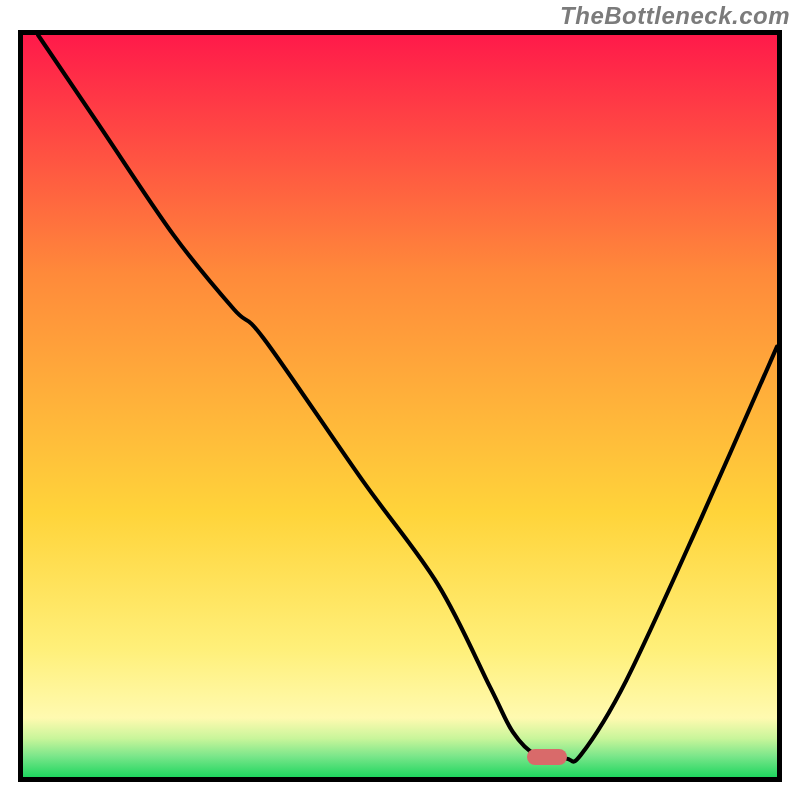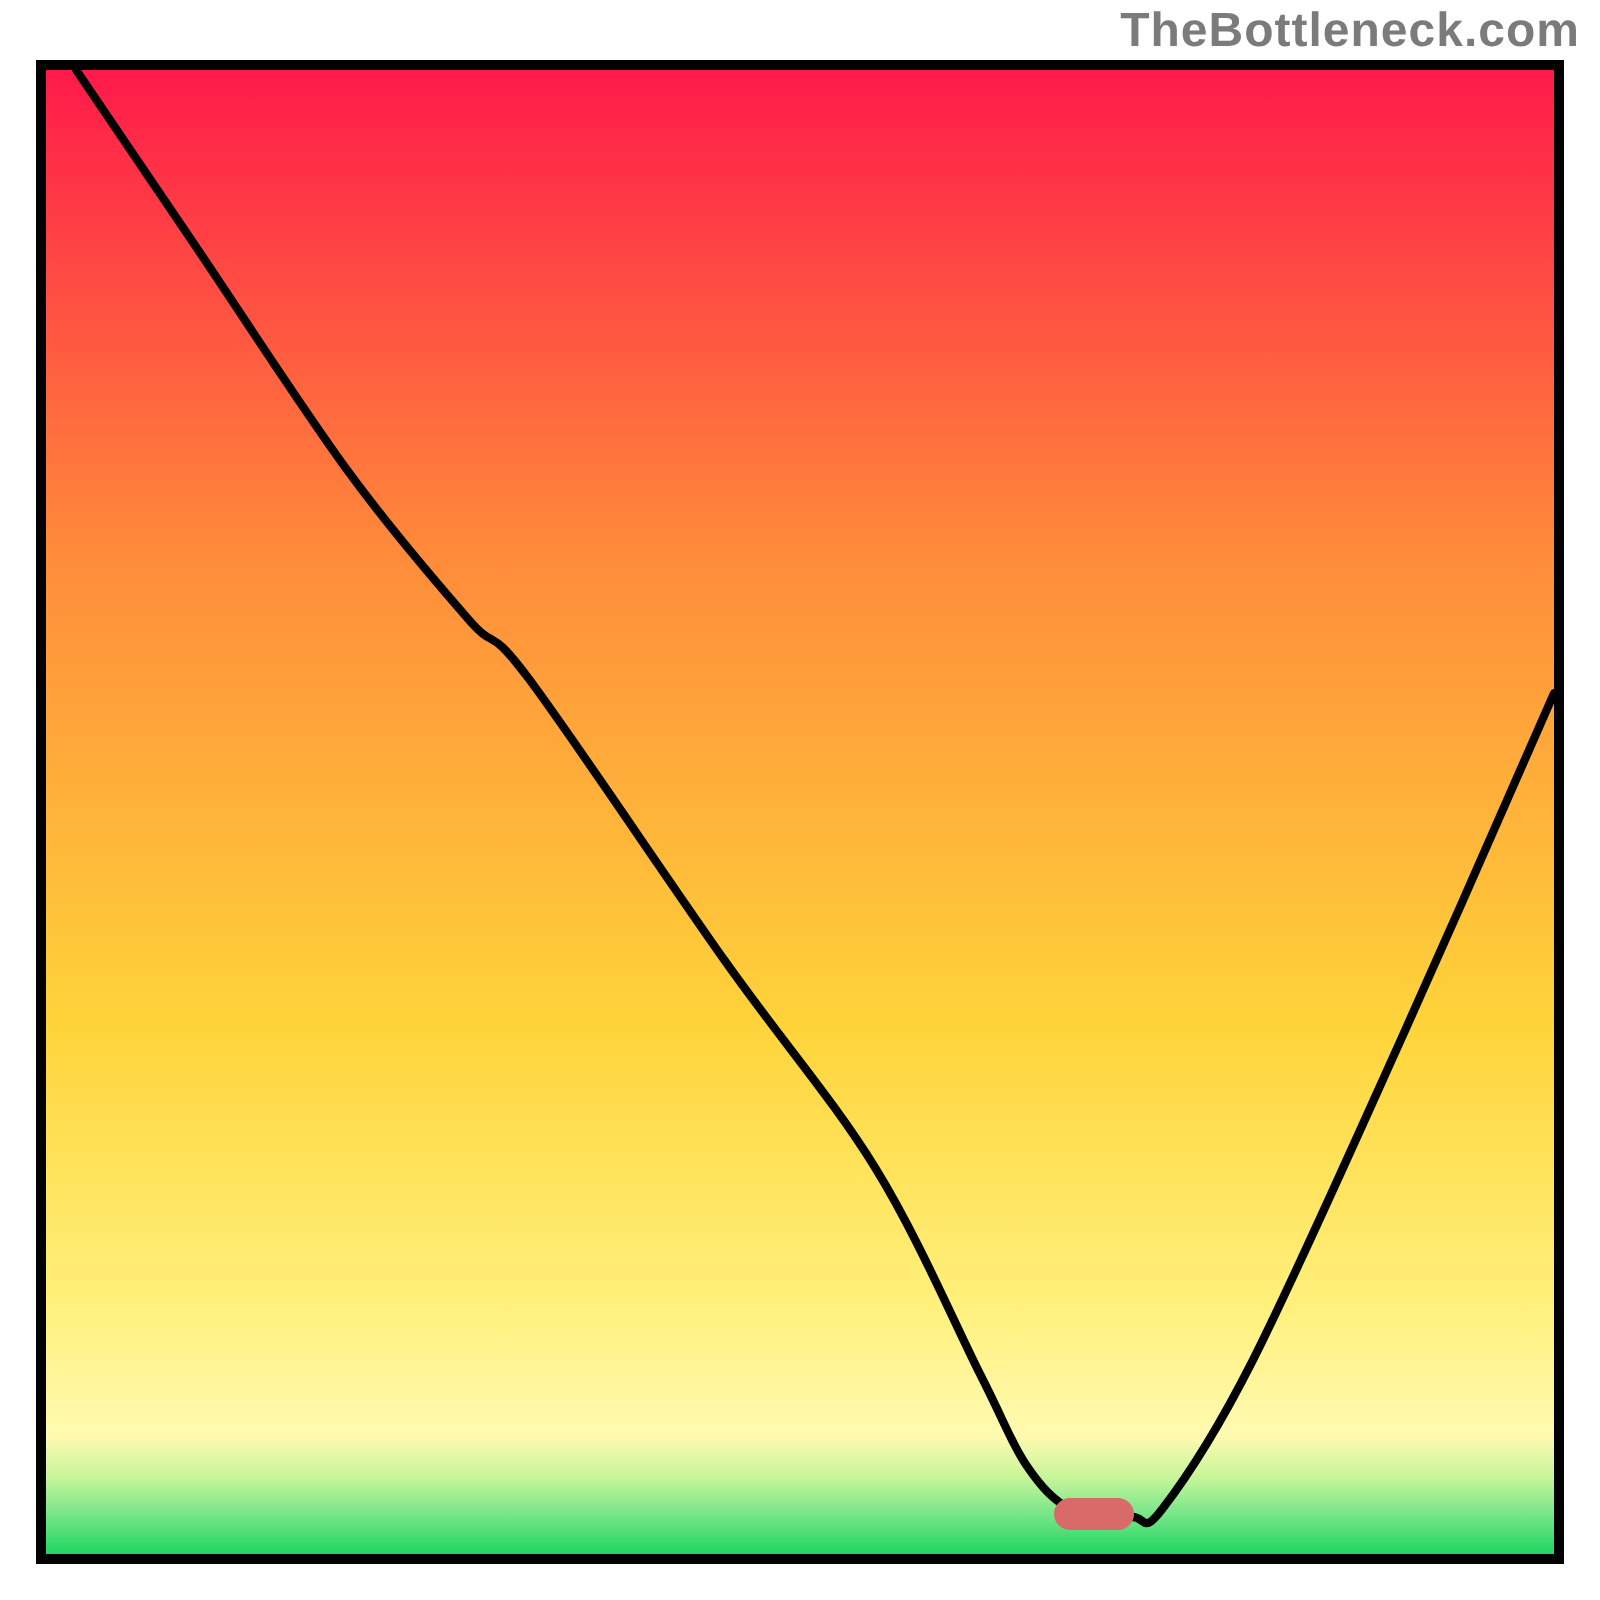--- a/index.html
+++ b/index.html
@@ -8,20 +8,21 @@
     width: 800px;
     height: 800px;
     background: #ffffff;
     overflow: hidden;
     font-family: Arial, Helvetica, sans-serif;
   }
   .stage {
     position: relative;
     width: 800px;
     height: 800px;
+    font-style: italic;
   }
   .watermark {
     position: absolute;
     top: 2px;
     right: 10px;
     font-size: 24px;
     font-weight: 600;
     color: #7b7b7b;
     letter-spacing: 0.5px;
     z-index: 10;

